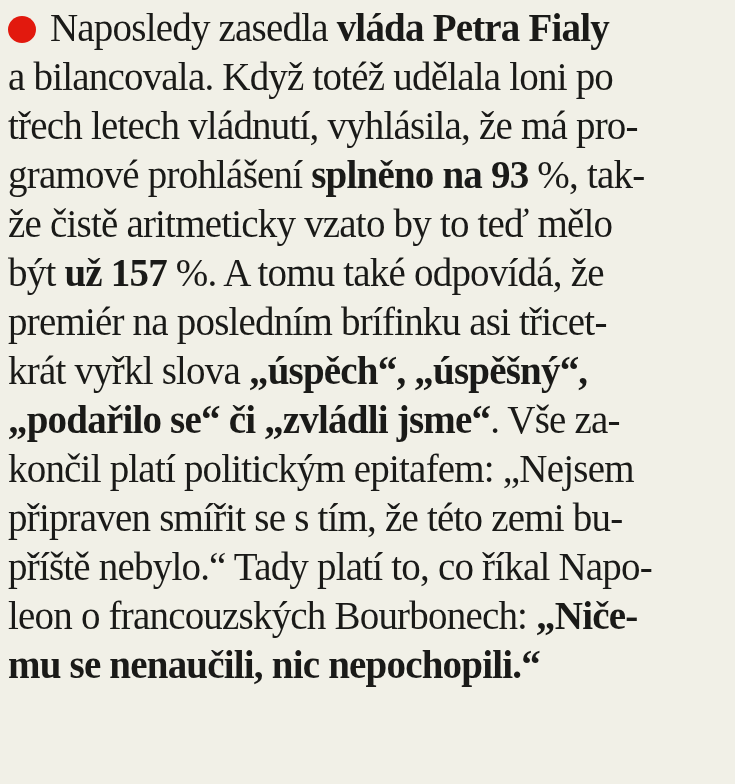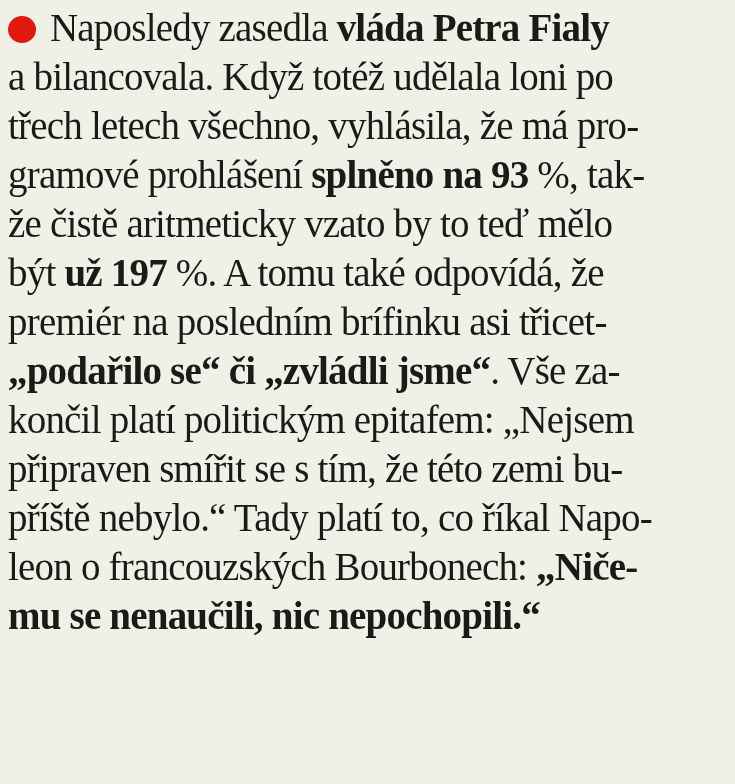--- a/index.html
+++ b/index.html
@@ -48,39 +48,42 @@
 
   <div class="line">
     <span class="bullet"></span><span>Naposledy zasedla </span><span class="b">vláda Petra Fialy</span><span></span>
   </div>
 
   <div class="line">
     <span>a bilancovala. Když totéž udělala loni po</span><span class="b"></span><span></span>
   </div>
 
   <div class="line">
-    <span>třech letech všechno, vyhlásila, že má pro-</span><span class="b"></span><span></span>
+    <span>třech letech vládnutí, vyhlásila, že má pro-</span><span class="b"></span><span></span>
   </div>
 
   <div class="line">
     <span>gramové prohlášení </span><span class="b">splněno na 93</span><span> %, tak-</span>
   </div>
 
   <div class="line">
     <span>že čistě aritmeticky vzato by to teď mělo</span><span class="b"></span><span></span>
   </div>
 
   <div class="line">
-    <span>být </span><span class="b">už 197</span><span> %. A tomu také odpovídá, že</span>
+    <span>být </span><span class="b">už 157</span><span> %. A tomu také odpovídá, že</span>
   </div>
 
   <div class="line">
     <span>premiér na posledním brífinku asi třicet-</span><span class="b"></span><span></span>
   </div>
 
+  <div class="line">
+    <span>krát vyřkl slova </span><span class="b">„úspěch“, „úspěšný“,</span><span></span>
+  </div>
 
   <div class="line">
     <span></span><span class="b">„podařilo se“ či „zvládli jsme“</span><span>. Vše za-</span>
   </div>
 
   <div class="line">
     <span>končil platí politickým epitafem: „Nejsem</span><span class="b"></span><span></span>
   </div>
 
   <div class="line">

